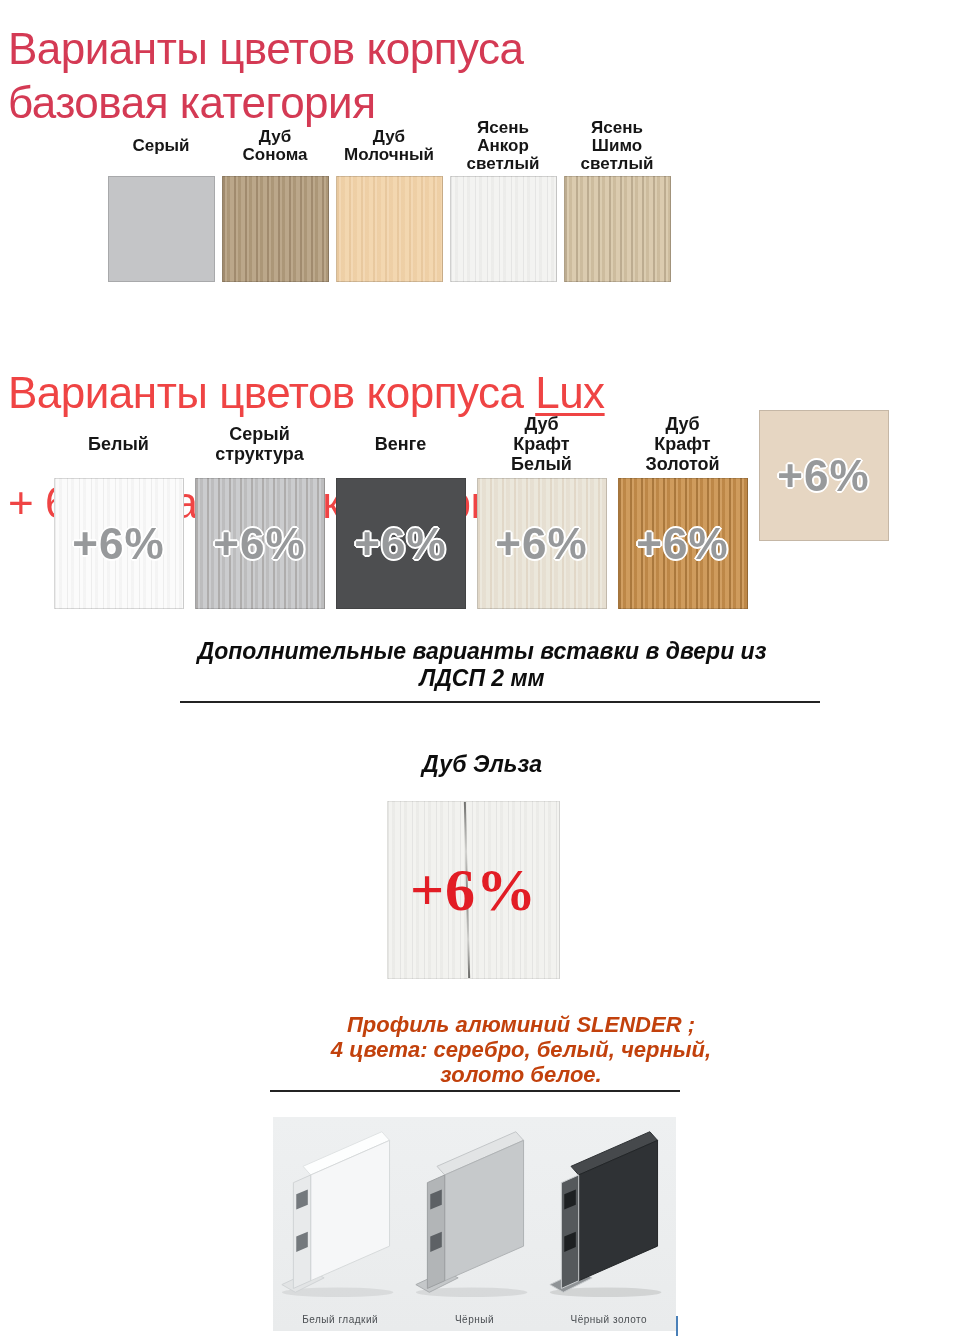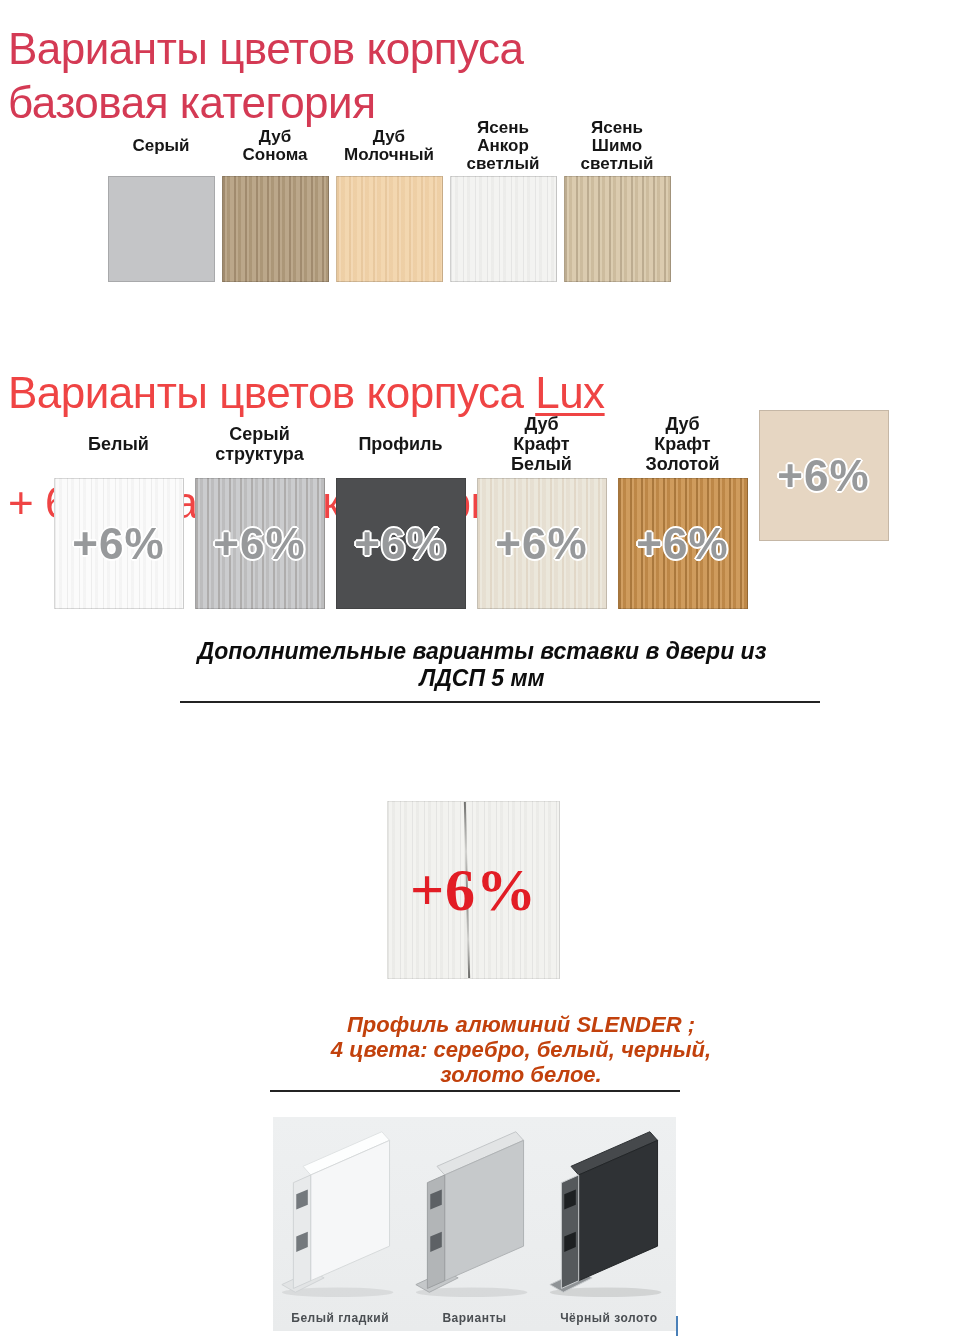--- a/index.html
+++ b/index.html
@@ -69,21 +69,21 @@
 
   .profile-heading{position:absolute;top:1012px;left:0;width:100%;text-align:center;margin:0;
     font-size:22px;line-height:25px;font-weight:bold;font-style:italic;
     white-space:pre-line;color:#c2410c;padding-left:39px;}
   .rule2{top:1090px;left:270px;width:410px;}
 
   .photo{position:absolute;left:273px;top:1117px;width:403px;height:214px;
     background:linear-gradient(180deg,#eef0f1,#e9ebec);}
   .profiles{position:absolute;top:6px;left:0;right:0;display:flex;justify-content:space-around;}
   .plabels{position:absolute;bottom:6px;left:0;right:0;display:flex;}
-  .plabels span{flex:1;text-align:center;font-size:12px;font-weight:bold;
+  .plabels span{flex:1;text-align:center;font-size:10px;font-weight:normal;
     color:#4a4e52;letter-spacing:0.5px;}
 
   
   .p-white .front{fill:#f6f7f8;stroke:#d5d8da;stroke-width:1;}
   .p-white .top{fill:#fdfefe;stroke:#dfe2e3;stroke-width:1;}
   .p-white .band{fill:#e8eaeb;stroke:#cfd2d4;stroke-width:1;}
   .p-white .hole{fill:#74797d;}
   .p-white .foot{fill:#e2e4e5;stroke:#cfd2d4;stroke-width:1;}
 
   .p-silver .front{fill:#c6c9cb;stroke:#aeb1b3;stroke-width:1;}
@@ -150,21 +150,21 @@
       </div>
     </div>
     <div class="cell">
       <div class="lbl">Серый
 структура</div>
       <div class="sw g-med" style="background-color: rgb(198, 199, 201);">
         <span class="plus">+6%</span>
       </div>
     </div>
     <div class="cell">
-      <div class="lbl">Профиль</div>
+      <div class="lbl">Венге</div>
       <div class="sw" style="background-color: rgb(77, 78, 80);">
         <span class="plus">+6%</span>
       </div>
     </div>
     <div class="cell">
       <div class="lbl">Дуб
 Крафт
 Белый</div>
       <div class="sw g-soft" style="background-color: rgb(234, 229, 217);">
         <span class="plus">+6%</span>
@@ -179,23 +179,24 @@
       </div>
     </div>
     <div class="cell">
       <div class="sw" style="background-color: rgb(230, 214, 194);">
         <span class="plus">+6%</span>
       </div>
     </div>
   </div>
 
   <h2 class="mid-heading">Дополнительные варианты вставки в двери из
-ЛДСП 5 мм</h2>
+ЛДСП 2 мм</h2>
   <div class="rule rule1"></div>
 
+  <h3 class="elza-name">Дуб Эльза</h3>
   <div class="elza g-faint" style="background-color: rgb(241, 241, 238);">
     <div class="crack"></div>
     <span class="plus-red" style="color: rgb(226, 29, 37);">+6%</span>
   </div>
 
   <h2 class="profile-heading">Профиль алюминий SLENDER ;
 4 цвета: серебро, белый, черный,
 золото белое.</h2>
   <div class="rule rule2"></div>
 
@@ -224,20 +225,20 @@
         <polygon class="foot" points="4,168 34,154 48,161 18,176"></polygon>
         <polygon class="top" points="34,54 116,18 108,9 26,45"></polygon>
         <polygon class="front" points="34,54 116,18 116,128 34,164"></polygon>
         <polygon class="band" points="16,62 34,54 34,164 16,172"></polygon>
         <polygon class="hole" points="19,74 31,69 31,85 19,90"></polygon>
         <polygon class="hole" points="19,118 31,113 31,129 19,134"></polygon>
       </svg>
     </div>
     <div class="plabels">
       <span>Белый гладкий</span>
-      <span>Варианты</span>
+      <span>Чёрный</span>
       <span>Чёрный золото</span>
     </div>
   </div>
 
   <div class="blue-tick"></div>
 
 </div>
 
 </body></html>

